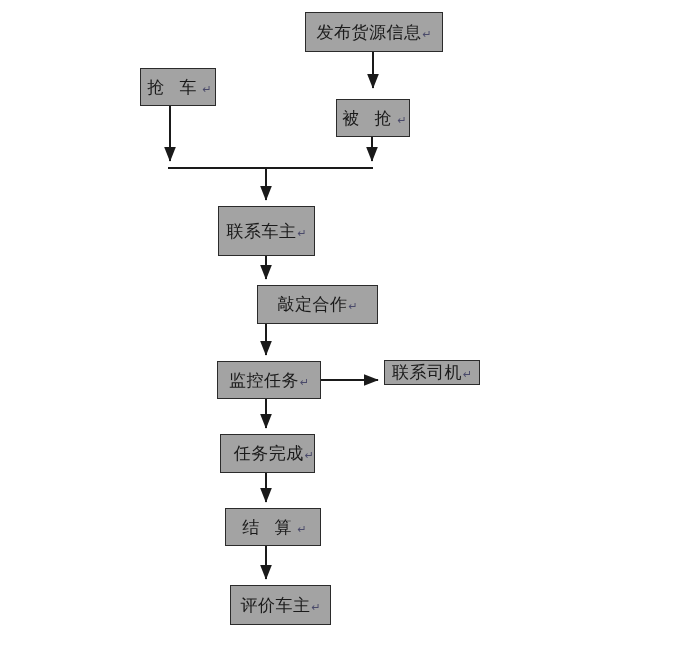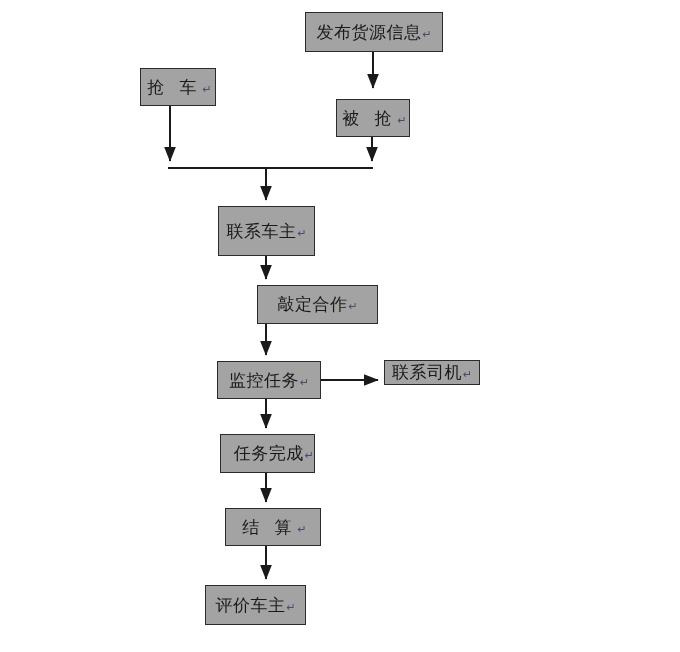--- a/index.html
+++ b/index.html
@@ -133,18 +133,18 @@
   <div class="node" style="left: 220px; top: 434px; width: 95px; height: 39px; justify-content: flex-end;">
     <span class="label">任务完成</span>
       <span class="pilcrow">↵</span>
   </div>
 
   <div class="node spaced" style="left: 225px; top: 508px; width: 96px; height: 38px;">
     <span class="label">结 算</span>
       <span class="pilcrow">↵</span>
   </div>
 
-  <div class="node" style="left: 205px; top: 585px; width: 101px; height: 40px;">
+  <div class="node" style="left: 230px; top: 585px; width: 101px; height: 40px;">
     <span class="label">评价车主</span>
       <span class="pilcrow">↵</span>
   </div>
 
 </div>
 
 </body></html>

